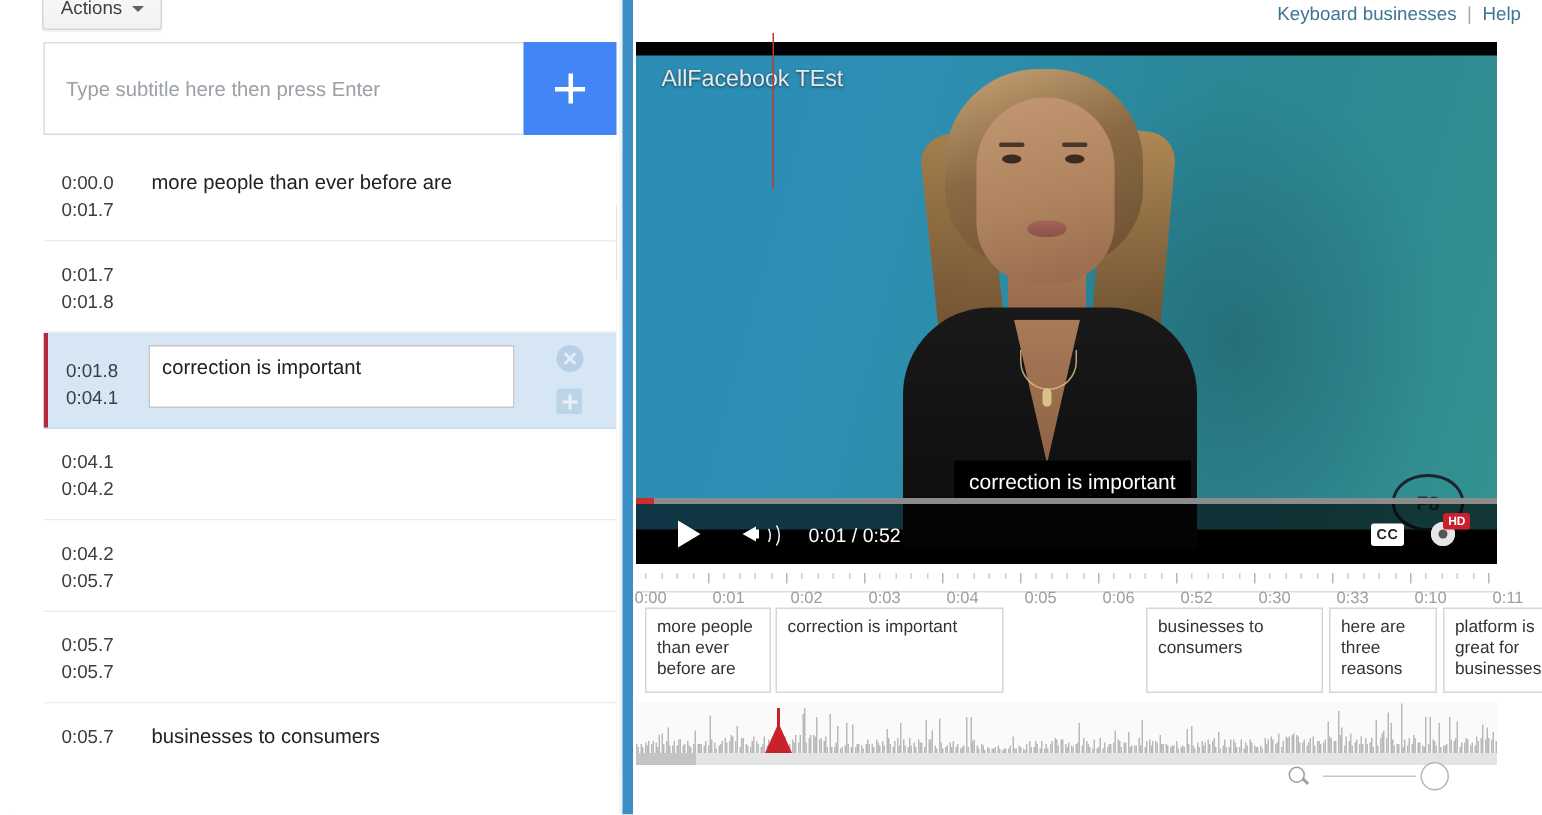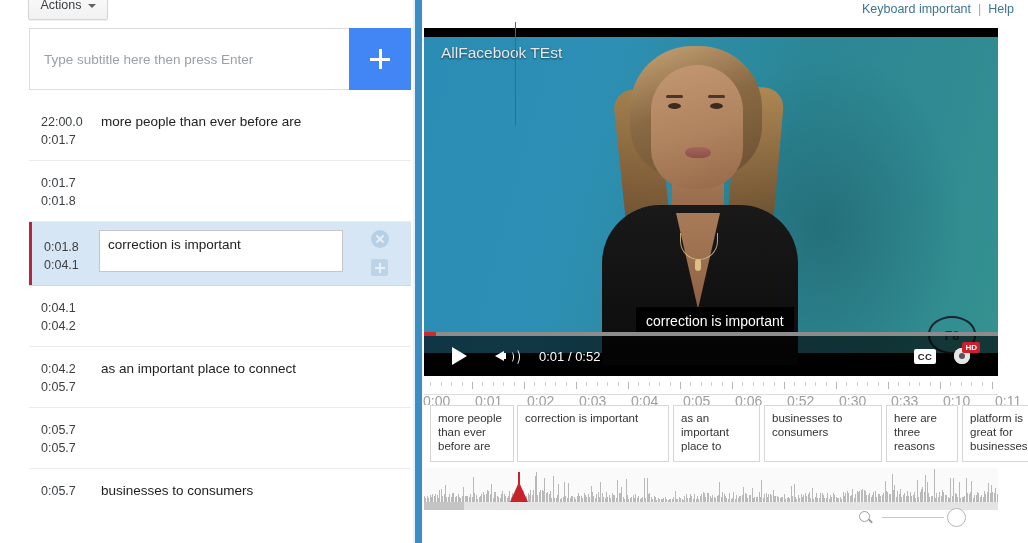--- a/index.html
+++ b/index.html
@@ -223,21 +223,21 @@
   .hd{
     position:absolute;right:-4px;top:-3px;background:#cc1f2d;color:#fff;
     font-size:8px;font-weight:bold;padding:1px 3px;border-radius:2px;
   }
 
   
   .timeline{position:absolute;left:0;top:360px;width:574px;height:26px;background:#fff;}
   .ruler{position:absolute;left:0;top:0;width:574px;height:12px;border-bottom:1px solid #dcdcdc;}
   .tick{position:absolute;top:0;width:1px;height:4px;background:#cfcfcf;}
   .tick.major{height:7px;background:#b6b6b6;}
-  .rlabel{position:absolute;top:11px;font-size:14px;color:#9e9e9e;}
+  .rlabel{position:absolute;top:11px;font-size:11px;color:#9e9e9e;}
   .playhead{position:absolute;left:91px;top:0;width:1px;height:104px;background:#c0392b;z-index:4;}
 
   .cuetrack{position:absolute;left:0;top:383px;width:574px;height:62px;background:#fff;}
   .cue{
     position:absolute;top:0;height:57px;box-sizing:border-box;
     border:1px solid #d6d6d6;background:#fff;overflow:hidden;
     font-size:11.5px;color:#333;line-height:14px;padding:5px 6px 0 7px;cursor:pointer;
   }
 
   .wave{position:absolute;left:0;top:446px;width:574px;height:42px;background:#fafafa;overflow:hidden;}
@@ -280,42 +280,42 @@
 <body>
 
 <div class="page">
 
   <div class="topbar">
     <div class="actions-btn">
       <span>Actions</span>
       <span class="caret"></span>
     </div>
     <div class="top-right">
-      <a href="#">Keyboard important</a>
+      <a href="#">Keyboard businesses</a>
       <span class="sep">|</span>
       <a href="#">Help</a>
     </div>
   </div>
 
   <div class="left-edge"></div>
 
   <div class="left">
 
     <div class="addbar">
       <input type="text" placeholder="Type subtitle here then press Enter" style="">
       <button class="addbtn"></button>
     </div>
 
     <div class="listwrap">
       <div class="scrolltrack"></div>
       <div class="vscroll"></div>
 
       <div class="row">
         <div class="times">
-          <div>22:00.0</div>
+          <div>0:00.0</div>
           <div>0:01.7</div>
         </div>
         <div class="text">more people than ever before are</div>
       </div>
 
       <div class="row">
         <div class="times">
           <div>0:01.7</div>
           <div>0:01.8</div>
         </div>
@@ -342,21 +342,20 @@
           <div>0:04.2</div>
         </div>
         <div class="text"></div>
       </div>
 
       <div class="row">
         <div class="times">
           <div>0:04.2</div>
           <div>0:05.7</div>
         </div>
-        <div class="text">as an important place to connect</div>
       </div>
 
       <div class="row">
         <div class="times">
           <div>0:05.7</div>
           <div>0:05.7</div>
         </div>
         <div class="text"></div>
       </div>
 
@@ -490,21 +489,20 @@
           <div class="rlabel" style="left: 519px;">0:10</div>
           <div class="rlabel" style="left: 571px;">0:11</div>
         </div>
     </div>
 
     <div class="playhead"></div>
 
     <div class="cuetrack" id="cuetrack">
         <div class="cue" style="left: 6px; width: 84px;">more people than ever before are</div>
         <div class="cue" style="left: 93px; width: 152px;">correction is important</div>
-        <div class="cue" style="left: 249px; width: 87px;">as an important place to</div>
         <div class="cue" style="left: 340px; width: 118px;">businesses to consumers</div>
         <div class="cue" style="left: 462px; width: 72px;">here are three reasons</div>
         <div class="cue" style="left: 538px; width: 74px;">platform is great for businesses</div>
       </div>
 
     <div class="wave" id="wave">
       <div class="wavebot"></div>
       <div class="wavesel"></div>
       <div class="wstem"></div>
       <div class="wmark"></div>

